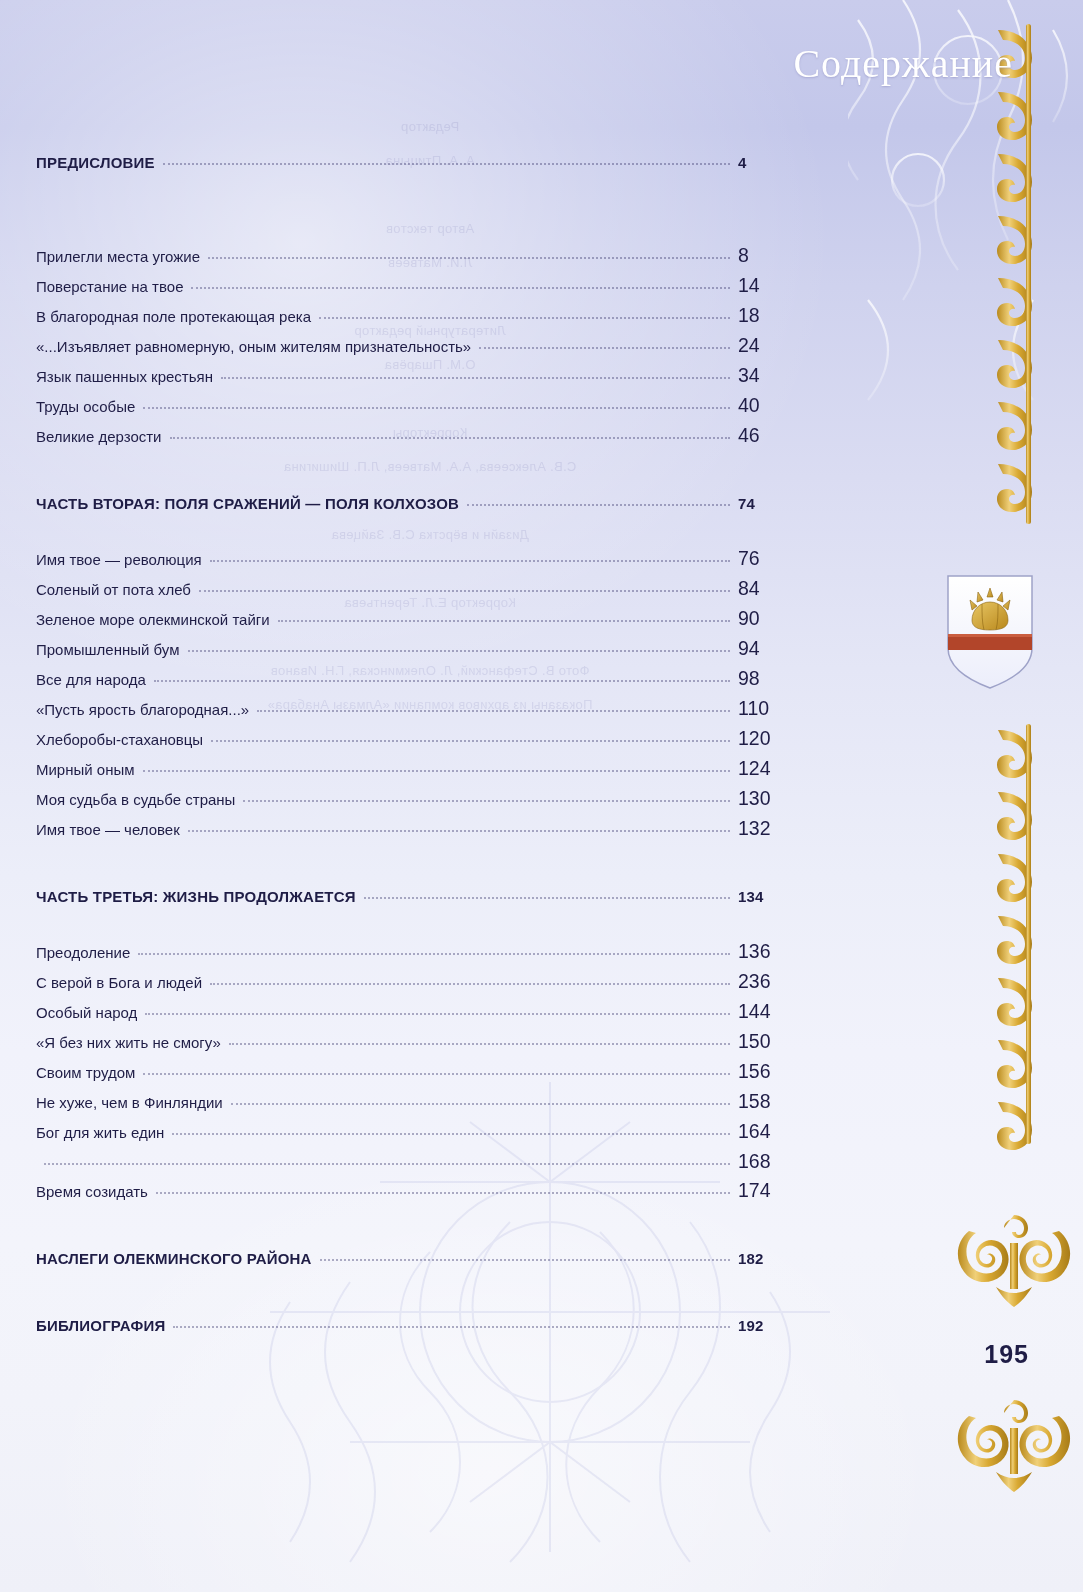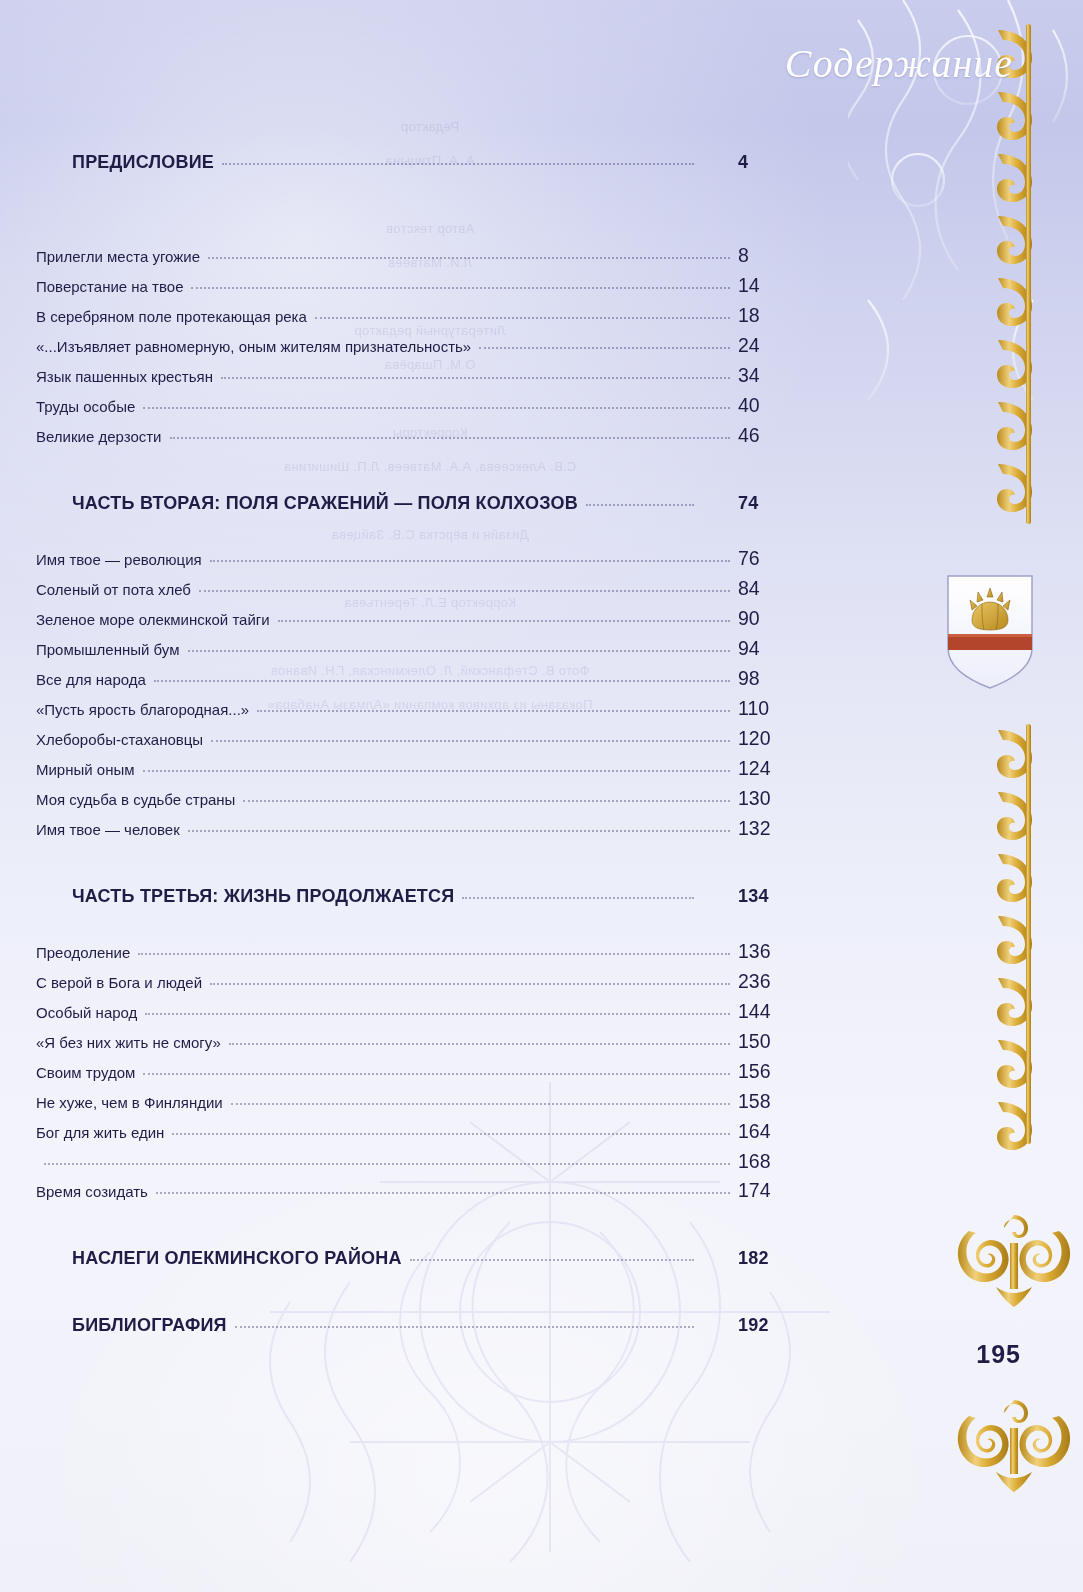--- a/index.html
+++ b/index.html
@@ -89,21 +89,20 @@
     width: 235px;
     height: 1592px;
     pointer-events: none;
   }
 
   .contents-title {
     position: absolute;
     right: 70px;
     top: 40px;
     font-family: "Liberation Serif", serif;
-    font-style: italic;
     font-size: 40px;
     color: #ffffff;
     text-shadow: 0 1px 2px rgba(140,140,190,0.55);
     letter-spacing: 1px;
     white-space: nowrap;
   }
 
   .toc {
     position: absolute;
     left: 36px;
@@ -136,40 +135,39 @@
     text-align: left;
     font-size: 19.5px;
     line-height: 29px;
     color: #1f1d46;
     white-space: nowrap;
   }
 
   .row.part .label,
   .row.part .page-num {
     font-weight: bold;
-    font-size: 18px;
+    font-size: 15px;
     letter-spacing: .2px;
-    margin-left: 36px;
   }
   .row.part .label { text-transform: uppercase; }
 
   .spacer-lg { height: 38px; }
   .spacer-md { height: 26px; }
 
   .emblem {
     position: absolute;
     right: 45px;
     top: 572px;
     width: 96px;
     height: 120px;
   }
 
   .page-number {
     position: absolute;
-    right: 62px;
+    right: 54px;
     top: 1340px;
     font-size: 25px;
     font-weight: bold;
     color: #1f1d46;
     letter-spacing: 1px;
   }
 </style>
 </head>
 <body>
 
@@ -357,21 +355,21 @@
         <span class="label">Прилегли места угожие</span>
         <span class="dots"></span>
         <span class="page-num">8</span>
       </div>
       <div class="row">
         <span class="label">Поверстание на твое</span>
         <span class="dots"></span>
         <span class="page-num">14</span>
       </div>
       <div class="row">
-        <span class="label">В серебряном поле протекающая река</span>
+        <span class="label">В благородная поле протекающая река</span>
         <span class="dots"></span>
         <span class="page-num">18</span>
       </div>
       <div class="row">
         <span class="label">«...Изъявляет равномерную, оным жителям признательность»</span>
         <span class="dots"></span>
         <span class="page-num">24</span>
       </div>
       <div class="row">
         <span class="label">Язык пашенных крестьян</span>

